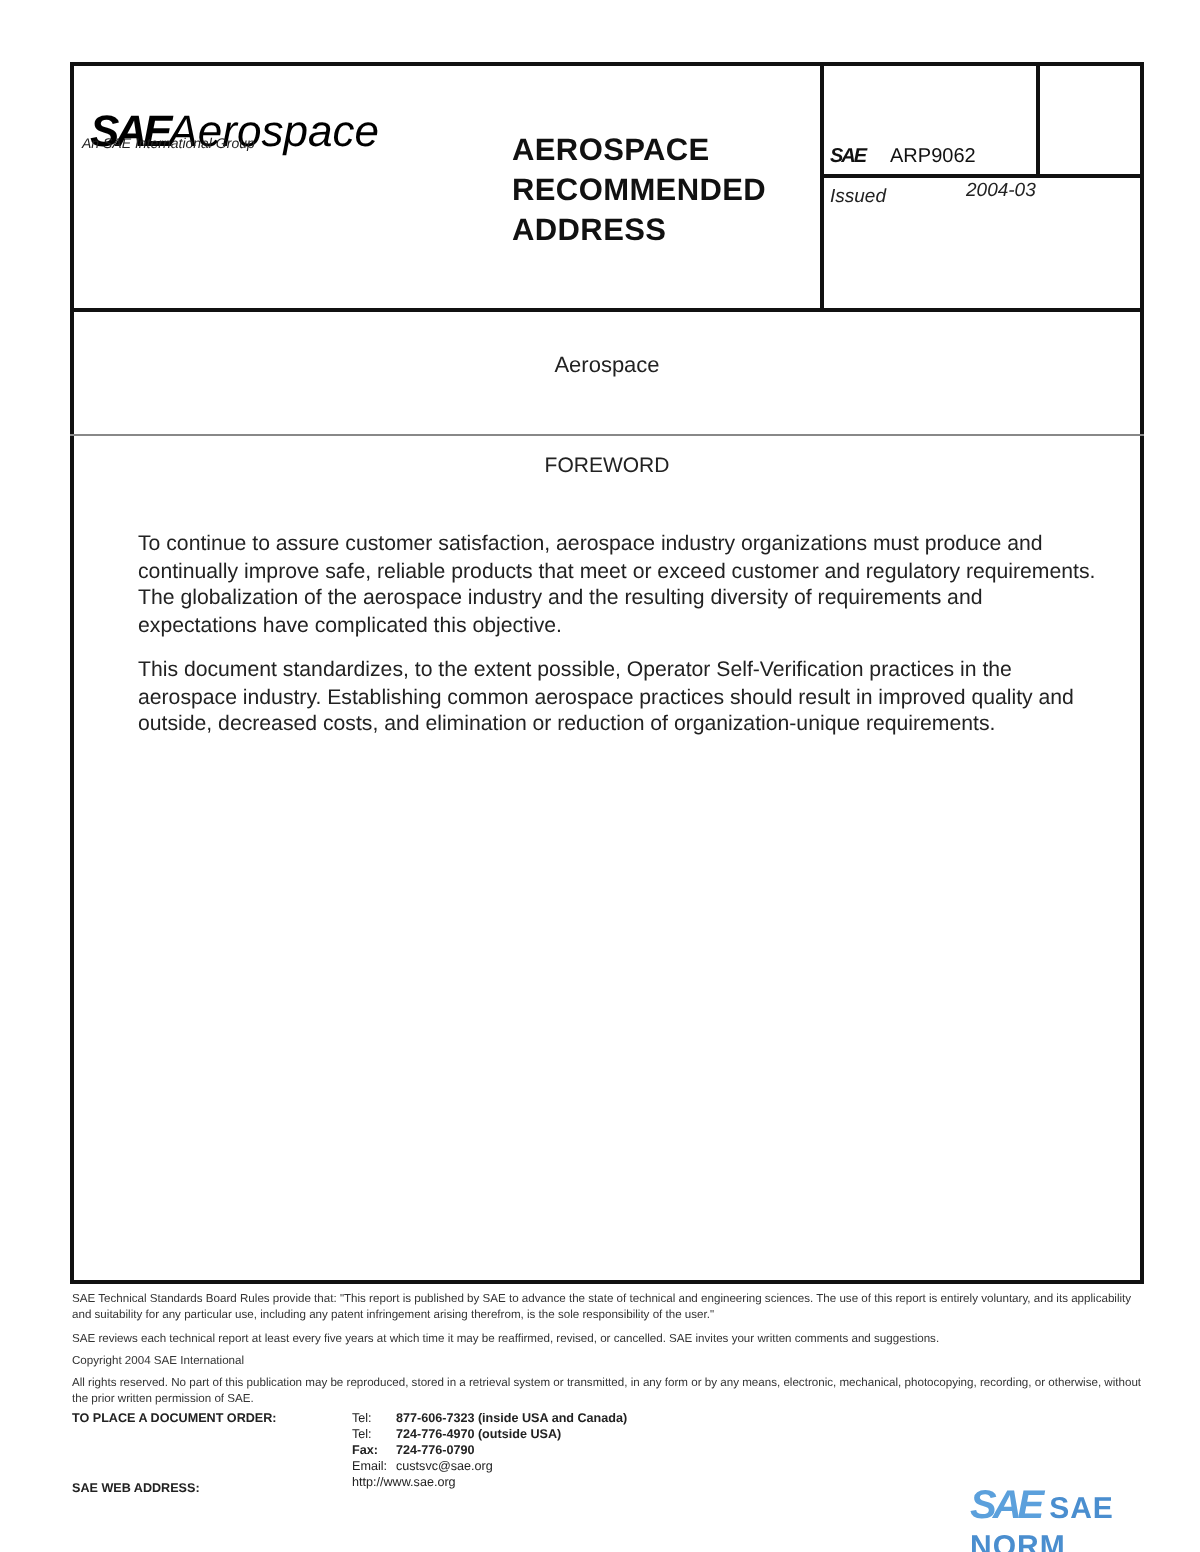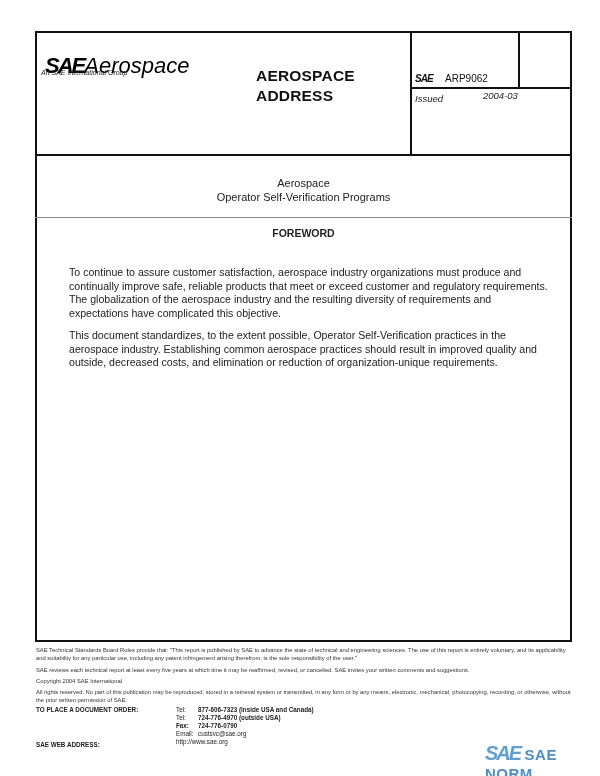--- a/index.html
+++ b/index.html
@@ -35,37 +35,37 @@
 <div class="abs hline" style="left:35px; top:154px; width:537px;"></div>
 <div class="abs" style="left:35px; top:217px; width:537px; height:1px; background:#888;"></div>
 
 <div class="abs" style="left:45px; top:53px;text-align:right;">
   <span class="logo-sae">SAE</span><span class="logo-aero">Aerospace</span>
 </div>
 <div class="abs logo-sub" style="left:41px; top:69px;">An SAE International Group</div>
 
 <div class="abs doc-type" style="left:256px; top:66px;">
   <div>AEROSPACE</div>
+  <div>RECOMMENDED</div>
   <div>ADDRESS</div>
 </div>
 
 <div class="abs" style="left:415px; top:68px;text-align:right;">
   <span class="small-sae">SAE</span>
   <span class="docnum" style="margin-left:8px;">ARP9062</span>
 </div>
 
 <div class="abs issued" style="left:415px; top:93px;">Issued</div>
 <div class="abs issued" style="left:483px; top:90px;text-align:right;">2004-03</div>
 
 <div class="abs title" style="left:35px; top:176px;">
   <div>Aerospace</div>
-  <div>Operator Self-Verification Programs</div>
 </div>
 
-<div class="abs foreword" style="left:35px; top:227px;font-weight:bold;">FOREWORD</div>
+<div class="abs foreword" style="left:35px; top:227px;">FOREWORD</div>
 
 <div class="abs para" style="left:69px; top:250px;">To continue to assure customer satisfaction, aerospace industry organizations must produce and continually improve safe, reliable products that meet or exceed customer and regulatory requirements.  The globalization of the aerospace industry and the resulting diversity of requirements and expectations have complicated this objective.</div>
 <div class="abs para" style="left:69px; top:313px;">This document standardizes, to the extent possible, Operator Self-Verification practices in the aerospace industry.  Establishing common aerospace practices should result in improved quality and outside, decreased costs, and elimination or reduction of organization-unique requirements.</div>
 
 <div class="abs fine" style="left:36px; top:646px;">SAE Technical Standards Board Rules provide that: "This report is published by SAE to advance the state of technical and engineering sciences.  The use of this report is entirely voluntary, and its applicability and suitability for any particular use, including any patent infringement arising therefrom, is the sole responsibility of the user."</div>
 <div class="abs fine" style="left:36px; top:666px;">SAE reviews each technical report at least every five years at which time it may be reaffirmed, revised, or cancelled.  SAE invites your written comments and suggestions.</div>
 <div class="abs fine" style="left:36px; top:677px;">Copyright 2004 SAE International</div>
 <div class="abs fine" style="left:36px; top:688px;">All rights reserved. No part of this publication may be reproduced, stored in a retrieval system or transmitted, in any form or by any means, electronic, mechanical, photocopying, recording, or otherwise, without the prior written permission of SAE.</div>
 
 <div class="abs order" style="left:36px; top:706px;">TO PLACE A DOCUMENT ORDER:</div>

